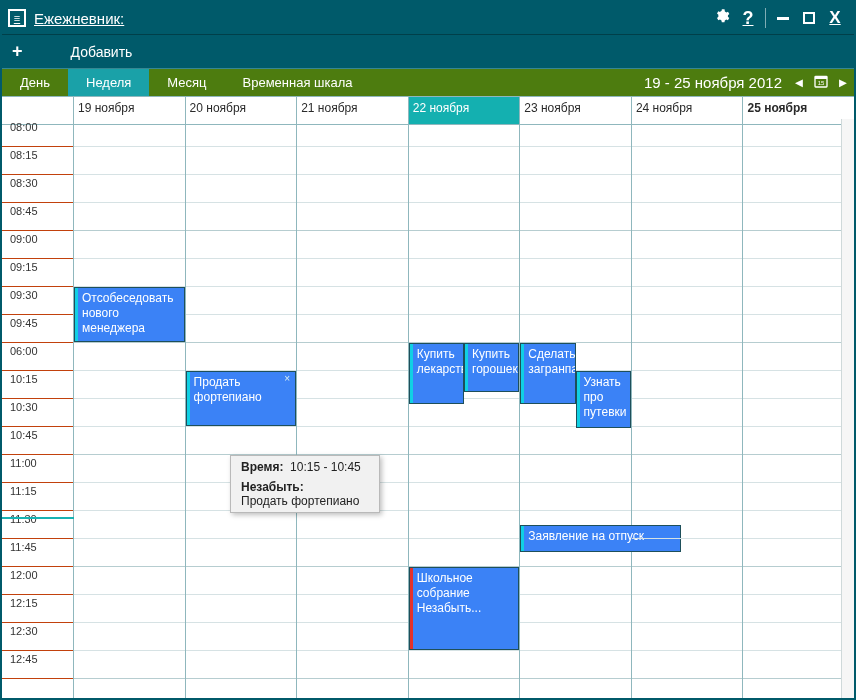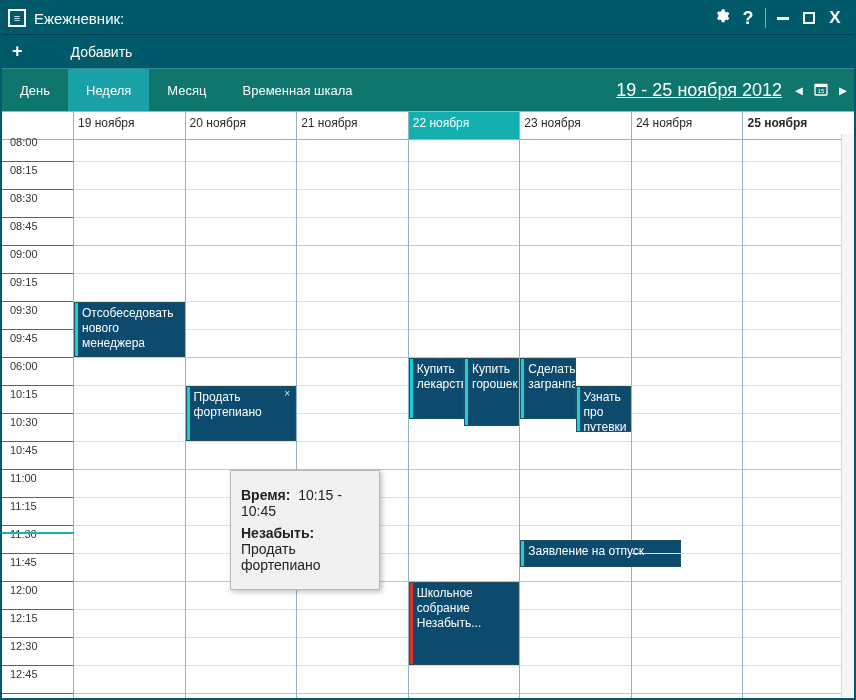--- a/index.html
+++ b/index.html
@@ -13,20 +13,21 @@
     border: 2px solid #005a6a;
   }
   
   .titlebar {
     height: 32px;
     background: #005a6a;
     color: #fff;
     display: flex;
     align-items: center;
     padding: 0 6px;
+    text-decoration: underline;
   }
   .titlebar .app-icon {
     width: 18px; height: 18px;
     border: 2px solid #fff;
     margin-right: 8px;
     display: flex; align-items: center; justify-content: center;
     font-size: 10px;
   }
   .titlebar .app-icon::after { content: "≡"; color:#fff; font-size:11px; line-height:1; }
   .titlebar .title { font-size: 15px; font-weight: 500; flex: 0 0 auto; }
@@ -44,35 +45,35 @@
     background: #005a6a;
     border-top: 1px solid #003f49;
     display: flex; align-items: center;
     padding: 0 10px;
     color: #fff;
   }
   .addbar .plus { font-size: 18px; margin-right: 8px; font-weight:bold;}
   .addbar .label { font-size: 14px; margin-left: 40px; }
   
   .viewbar {
-    height: 43px;
-    background: #0f766e;
+    height: 28px;
+    background: #4d7c0f;
     border-top: 1px solid #368792;
     display: flex; align-items: stretch;
     color: #fff;
   }
   .viewbar .vtab {
     padding: 0 18px;
     display: flex; align-items: center;
     font-size: 13px;
     cursor: pointer;
   }
   .viewbar .vtab.active { background: #1aa1a8; }
   .viewbar .spacer { flex:1; }
-  .viewbar .date-range { display:flex; align-items:center; font-size:18px; padding-right:6px;text-decoration:underline;}
+  .viewbar .date-range { display:flex; align-items:center; font-size:15px; padding-right:6px;}
   .viewbar .navbtn { width:22px; display:flex; align-items:center; justify-content:center; cursor:pointer; font-size:13px;}
   .viewbar .calicon {
     width:22px; display:flex; align-items:center; justify-content:center;
   }
   .viewbar .calicon svg { width:16px; height:16px;}
   
   .grid-wrap {
     position: relative;
     height: calc(700px - 4px - 32px - 34px - 28px);
     overflow: hidden;
@@ -123,21 +124,21 @@
   .daycol:last-child{border-right:none;}
   .slot {
     height:28px;
     border-bottom:1px solid #d6e2e4;
   }
   .slot:nth-child(4n){ border-bottom:1px solid #b6cdd0;}
   
   .event {
     position:absolute;
     left:0; right:0;
-    background:#0c4a6e;
+    background:#3b82f6;
     color:#fff;
     font-size:12px;
     padding:3px 4px 3px 7px;
     overflow:hidden;
     border:1px solid #1e4f5a;
     line-height:1.25;
   }
   .event .stripe{
     position:absolute; left:0; top:0; bottom:0; width:3px;
     background:#10d0e4;
@@ -158,22 +159,22 @@
     width:72px;
     height:0;
     border-top:2px solid #18b2b2;
   }
   
   .tooltip{
     position:absolute;
     background:#f1f1f1;
     border:1px solid #b9b9b9;
     box-shadow:2px 2px 5px rgba(0,0,0,.25);
-    padding:16px 10px;
-    font-size:14px;
+    padding:4px 10px;
+    font-size:12px;
     color:#222;
     width:150px;
     z-index:50;
   }
   .tooltip b{font-weight:bold;}
   .scrollhint{
     position:absolute; right:0; top:22px; bottom:0; width:13px;
     background:#f6f6f6; border-left:1px solid #cfd9da;
   }
 </style>
@@ -366,21 +367,21 @@
           <div class="slot"></div>
           <div class="slot"></div>
           <div class="slot"></div>
           <div class="slot"></div>
           <div class="slot"></div>
           <div class="slot"></div>
           <div class="event half-left" style="top: 224px; height: 60.6px;">
             <div class="stripe"></div>
             <div>Купить лекарство</div>
           </div>
-          <div class="event half-right" style="top: 224px; height: 68px;">
+          <div class="event half-right" style="top: 224px; height: 49px;">
             <div class="stripe"></div>
             <div>Купить горошек</div>
           </div>
           <div class="event red" style="top: 448px; height: 83px;">
             <div class="stripe"></div>
             <div>Школьное собрание Незабыть...</div>
           </div>
         </div>
         <div class="daycol" id="day4">
           <div class="slot"></div>
@@ -400,21 +401,21 @@
           <div class="slot"></div>
           <div class="slot"></div>
           <div class="slot"></div>
           <div class="slot"></div>
           <div class="slot"></div>
           <div class="slot"></div>
           <div class="event half-left" style="top: 224px; height: 60.6px;">
             <div class="stripe"></div>
             <div>Сделать загранпаспорт</div>
           </div>
-          <div class="event half-right" style="top: 252px; height: 46px;">
+          <div class="event half-right" style="top: 252px; height: 57px;">
             <div class="stripe"></div>
             <div>Узнать про путевки</div>
           </div>
           <div class="event" style="top: 406px; height: 27px; left: 0px; right: -45%;">
             <div class="stripe"></div>
             <div>Заявление на отпуск</div>
           </div>
         </div>
         <div class="daycol" id="day5">
           <div class="slot"></div>

